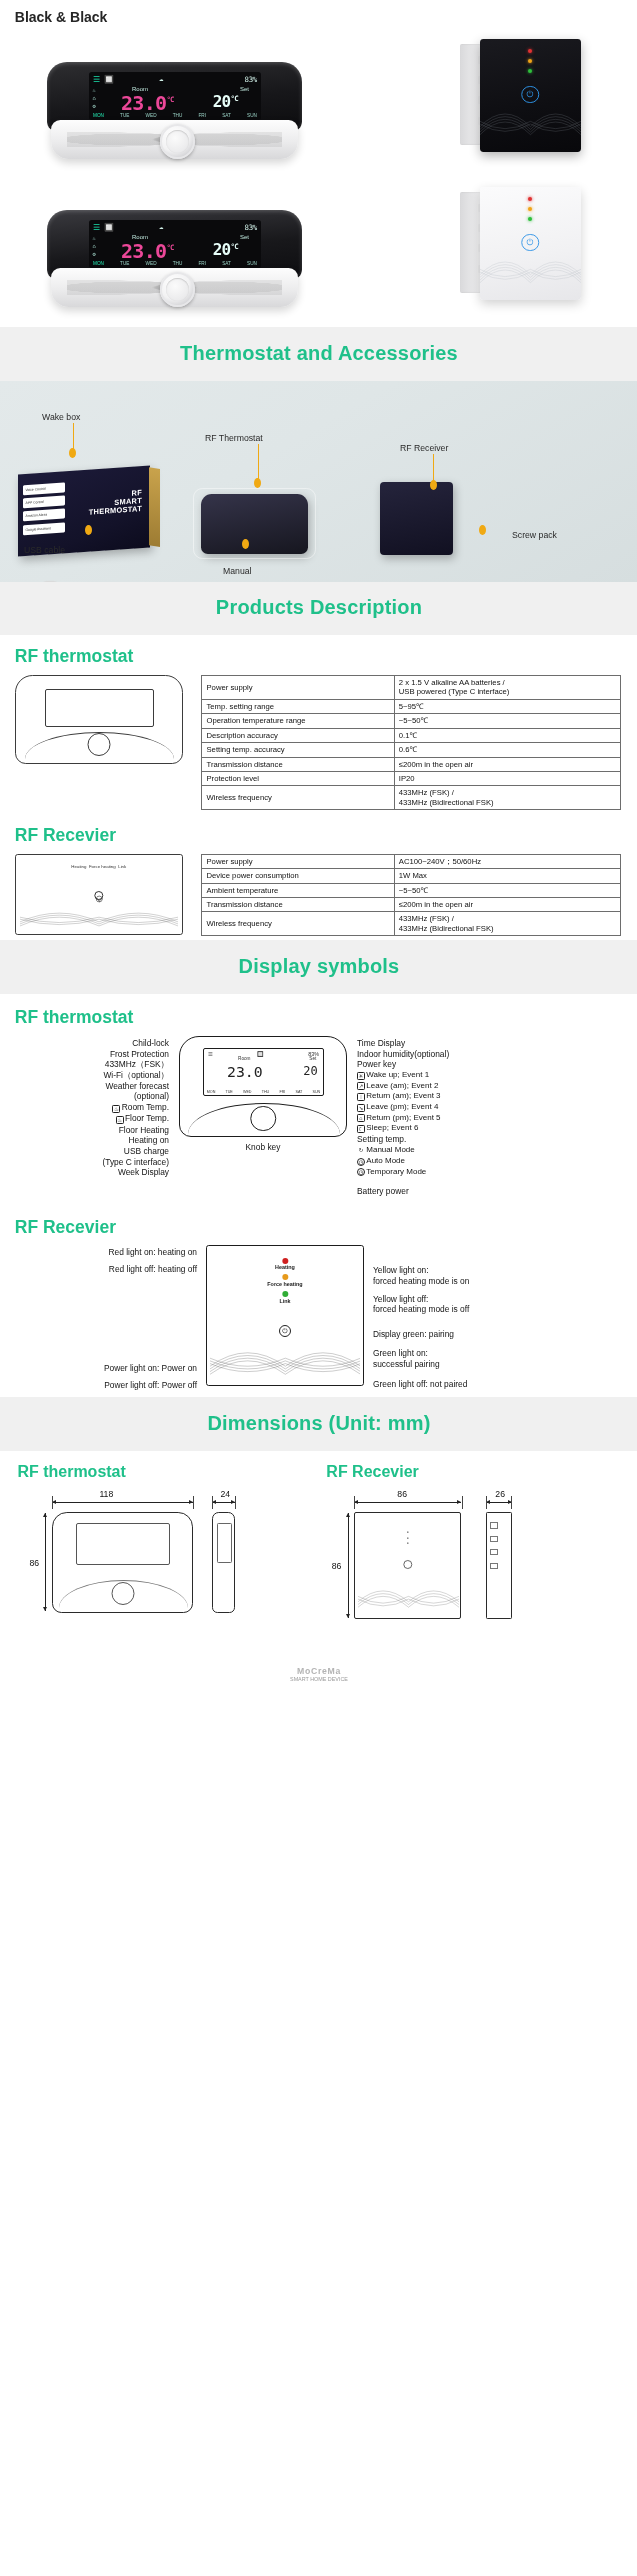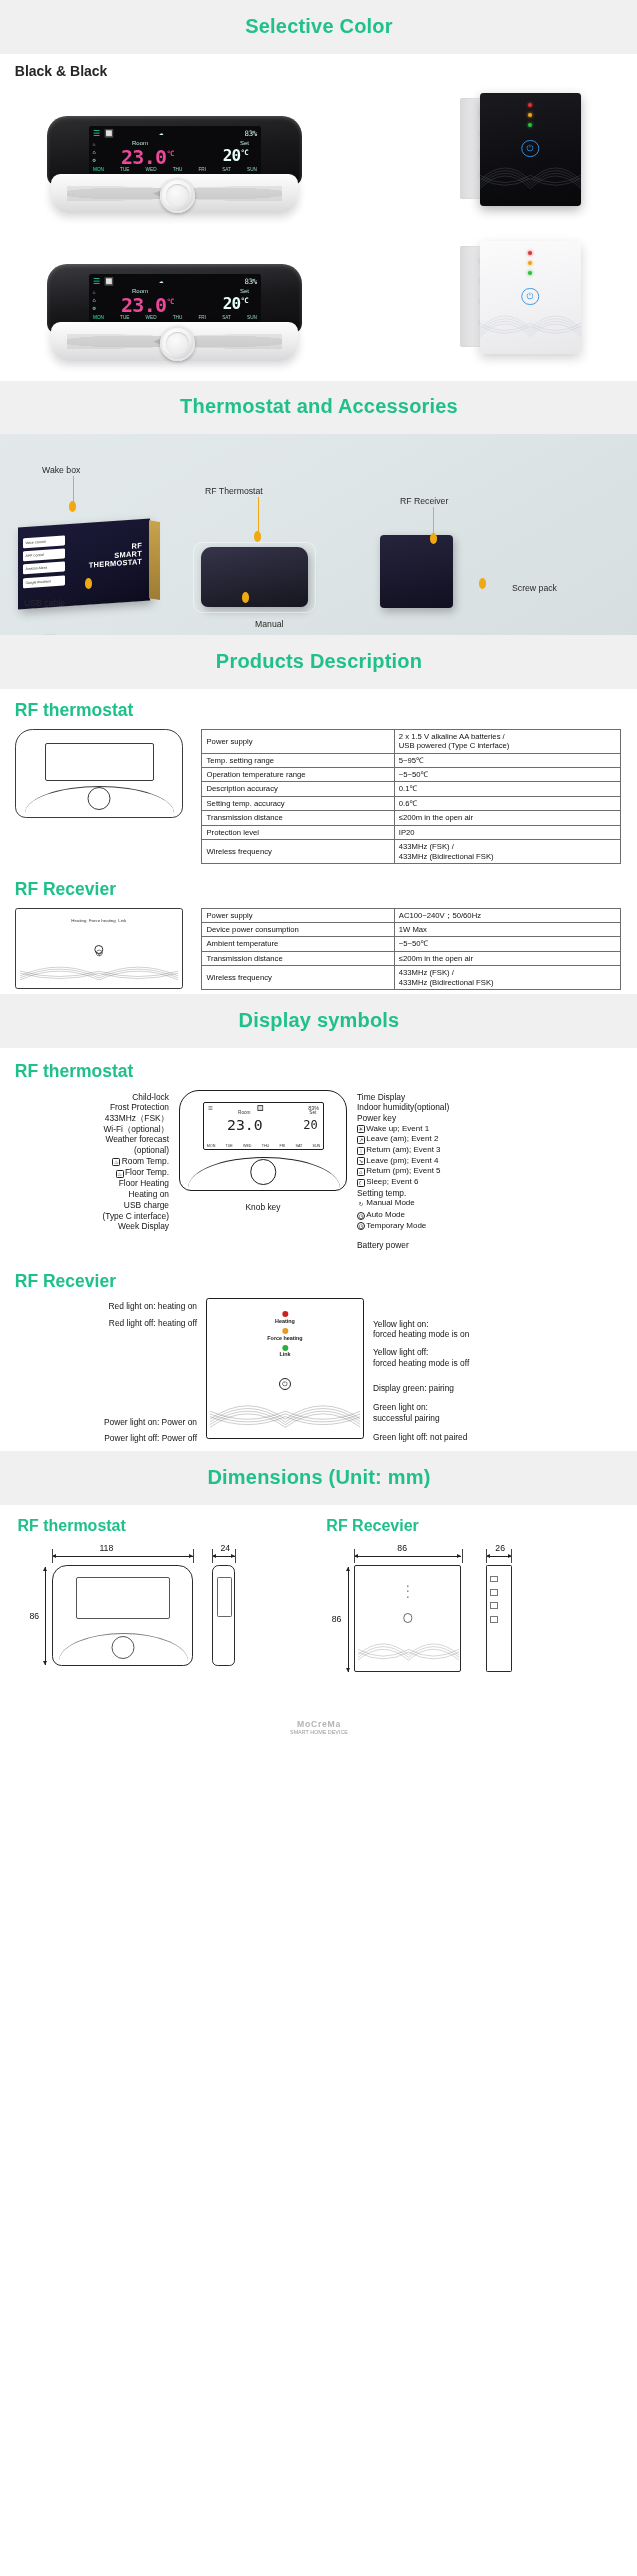--- a/index.html
+++ b/index.html
@@ -125,21 +125,21 @@
     position:absolute; right:12px; top:14px;
     font-size:6px; color:#bfe7dd;
     font-family:"Liberation Sans",sans-serif;
   }
   .lcd .big-room {
     position:absolute; left:32px; top:19px;
     font-size:20px; font-weight:700; letter-spacing:-0.7px;
     color:#ec4899;
   }
   .lcd .big-set {
-    position:absolute; right:13px; top:20px;
+    position:absolute; right:23px; top:20px;
     font-size:16px; font-weight:700; letter-spacing:-0.7px;
     color:#e8fffa;
   }
   .lcd .units { font-size:7.4px; vertical-align:super; }
   .lcd .sidebar-ico {
     position:absolute; left:3.4px; top:14.8px;
     display:flex; flex-direction:column; gap:2px;
     font-size:5.4px; color:#a9ded1;
   }
   .lcd .weekrow {
@@ -324,21 +324,21 @@
     margin:0 0 0.7px; font-size:8.4px; line-height:10px; color:#141414;
     white-space:nowrap;
   }
   .sym-right p.small { font-size:8px; }
   .sym-ico {
     display:inline-block; width:8px; height:8px;
     border:0.7px solid #222; border-radius:1.3px;
     font-size:5.4px; line-height:7.4px; text-align:center;
     vertical-align:-0.7px; margin-right:1.3px;
   }
-  .knob-cap { text-align:center; font-size:8.4px; margin-top:11px; color:#141414; }
+  .knob-cap { text-align:center; font-size:8.4px; margin-top:5px; color:#141414; }
 
   .dev-outline {
     position:relative; width:168px; height:101px; margin:4px auto 0;
     border:1px solid #1d1d1d; border-radius:20px 20px 12px 12px; background:#fff;
   }
   .dev-outline .lcd2 {
     position:absolute; left:23px; top:10.7px; width:121px; height:48px;
     border:0.9px solid #1d1d1d; border-radius:2px;
   }
   .dev-outline .lcd2 .seg {
@@ -419,23 +419,20 @@
   .footer-logo {
     text-align:center; padding:4px 0 9.4px; font-size:5.4px; color:#9a9a9a;
   }
   .footer-logo .fl-main { font-size:8.7px; font-weight:700; color:#b4b4b4; letter-spacing:0.7px; }
 </style>
 </head>
 <body>
 
 <div class="page">
 
-  <div class="banner">
-    <h2>Selective Color</h2>
-  </div>
 
   <div class="block">
     <div class="sub-title">Black &amp; Black</div>
     <div class="variant-row">
       <div class="variant-left">
         <div class="thermo">
           <div class="body"></div>
           <div class="lcd">
             <div class="lcd-top">
               <div class="ico-row">
@@ -613,21 +610,21 @@
     <span class="acc-line" style="left:258px; top:63px;  height:38px;"></span>
     <span class="acc-dot" style="left:254px; top:97px;"></span>
 
     <span class="acc-label" style="left:400px; top:62px;">RF Receiver</span>
     <span class="acc-line" style="left:433px; top:73px; height:31px;"></span>
     <span class="acc-dot" style="left:430px; top:99px;"></span>
 
     <span class="acc-label" style="left:24px;  top:164px;">USB cable</span>
     <span class="acc-dot" style="left:85px; top:144px;"></span>
 
-    <span class="acc-label" style="left:223px; top:185px;margin-left:32px;">Manual</span>
+    <span class="acc-label" style="left:223px; top:185px;">Manual</span>
     <span class="acc-dot" style="left:242px; top:158px;"></span>
 
     <span class="acc-label" style="left:512px; top:149px;">Screw pack</span>
     <span class="acc-dot" style="left:479px; top:144px;"></span>
   </div>
 
   <div class="banner">
     <h2>Products Description</h2>
   </div>
 

